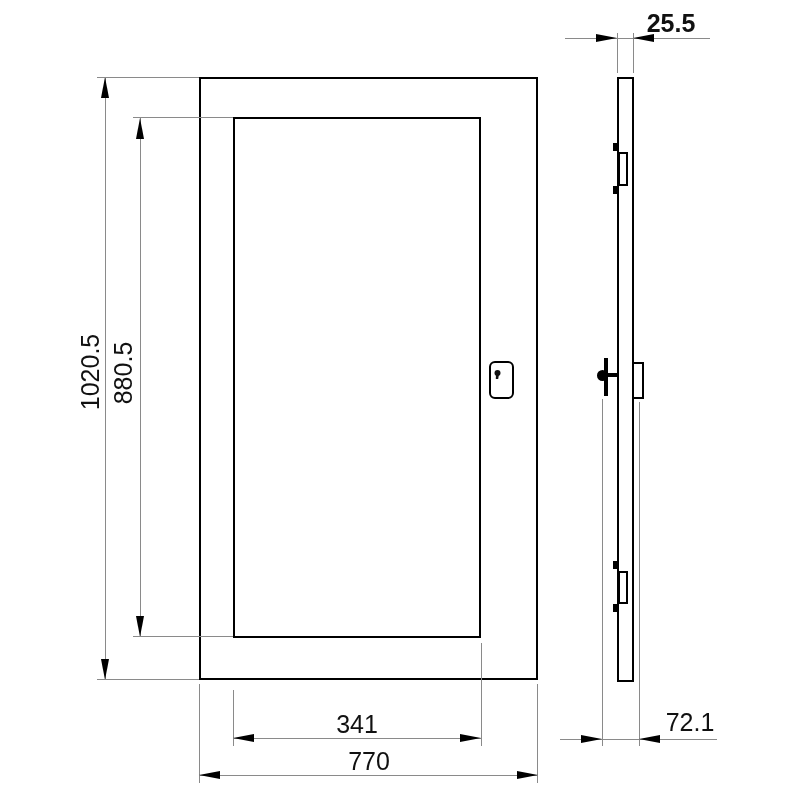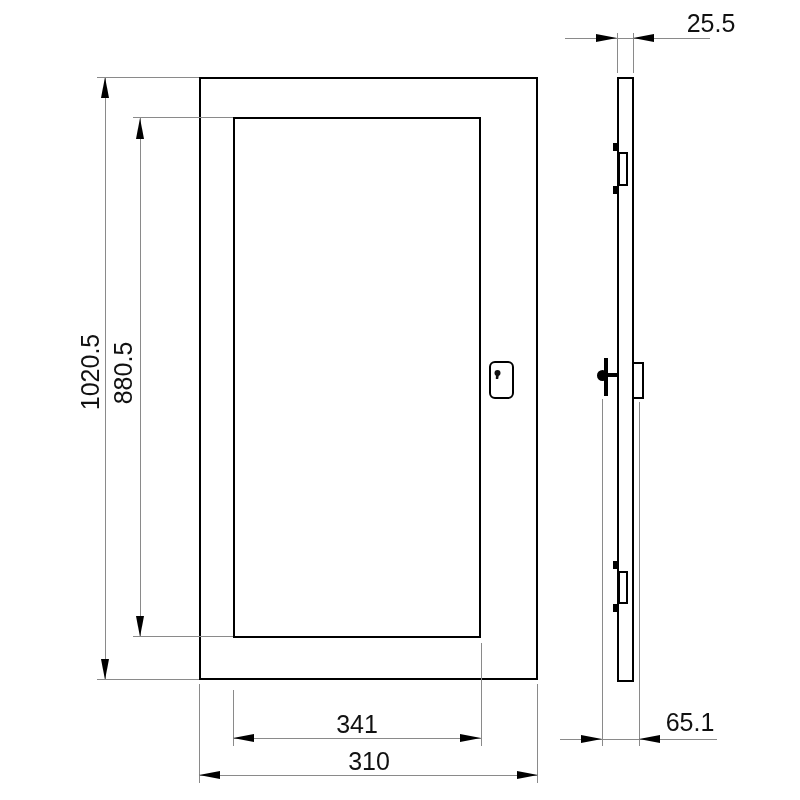--- a/index.html
+++ b/index.html
@@ -108,34 +108,34 @@
     <div class="arr arr-e" style="left:460px;top:734px;"></div>
     <div class="dim-label" style="left:317px;top:711px;width:80px;">341</div>
   </div>
 
   <div>
     <div class="ln" style="left:199px;top:684px;width:1px;height:99px;"></div>
     <div class="ln" style="left:537px;top:684px;width:1px;height:99px;"></div>
     <div class="ln" style="left:199px;top:775px;width:339px;height:1px;"></div>
     <div class="arr arr-w" style="left:199px;top:771px;"></div>
     <div class="arr arr-e" style="left:517px;top:771px;"></div>
-    <div class="dim-label" style="left:329px;top:748px;width:80px;">310</div>
+    <div class="dim-label" style="left:329px;top:748px;width:80px;">770</div>
   </div>
 
   <div>
     <div class="ln" style="left:617px;top:33px;width:1px;height:40px;"></div>
     <div class="ln" style="left:633px;top:33px;width:1px;height:40px;"></div>
     <div class="ln" style="left:565px;top:38px;width:145px;height:1px;"></div>
     <div class="arr arr-e" style="left:596px;top:34px;"></div>
     <div class="arr arr-w" style="left:633px;top:34px;"></div>
-    <div class="dim-label" style="left:671px;top:10px;width:80px;">25.5</div>
+    <div class="dim-label" style="left:631px;top:10px;width:80px;font-weight:bold;">25.5</div>
   </div>
 
   <div>
     <div class="ln" style="left:602px;top:399px;width:1px;height:347px;"></div>
     <div class="ln" style="left:639px;top:402px;width:1px;height:344px;"></div>
     <div class="ln" style="left:560px;top:739px;width:157px;height:1px;"></div>
     <div class="arr arr-e" style="left:581px;top:735px;"></div>
     <div class="arr arr-w" style="left:639px;top:735px;"></div>
-    <div class="dim-label" style="left:650px;top:709px;width:80px;">65.1</div>
+    <div class="dim-label" style="left:650px;top:709px;width:80px;">72.1</div>
   </div>
 
 </div>
 
 </body></html>

